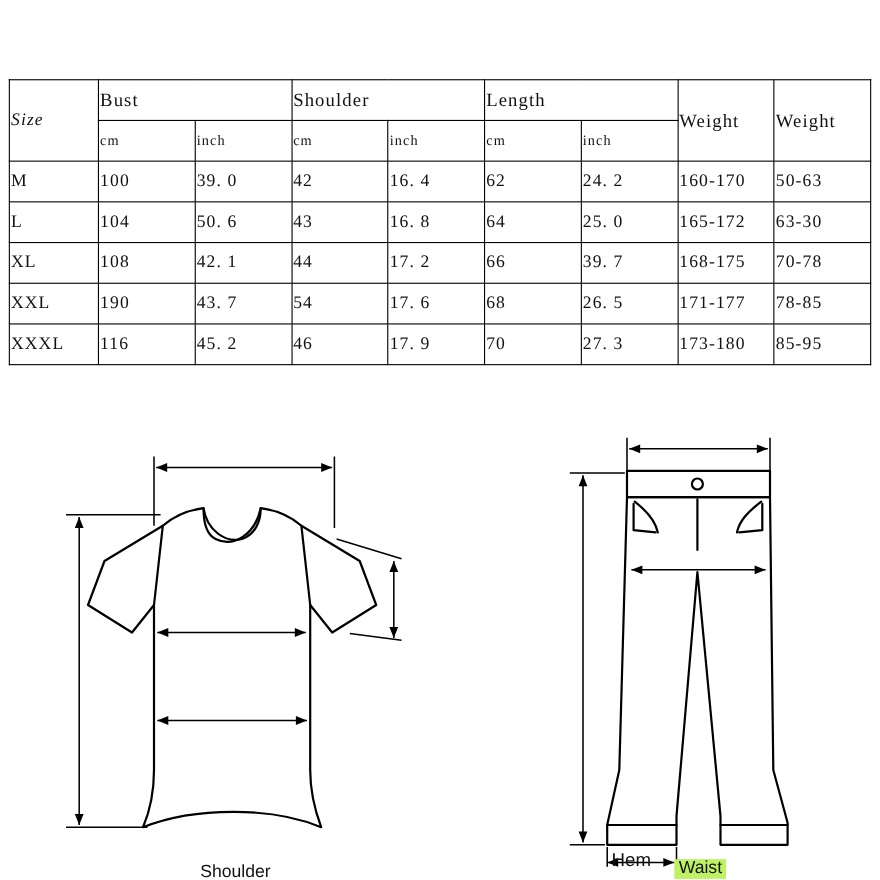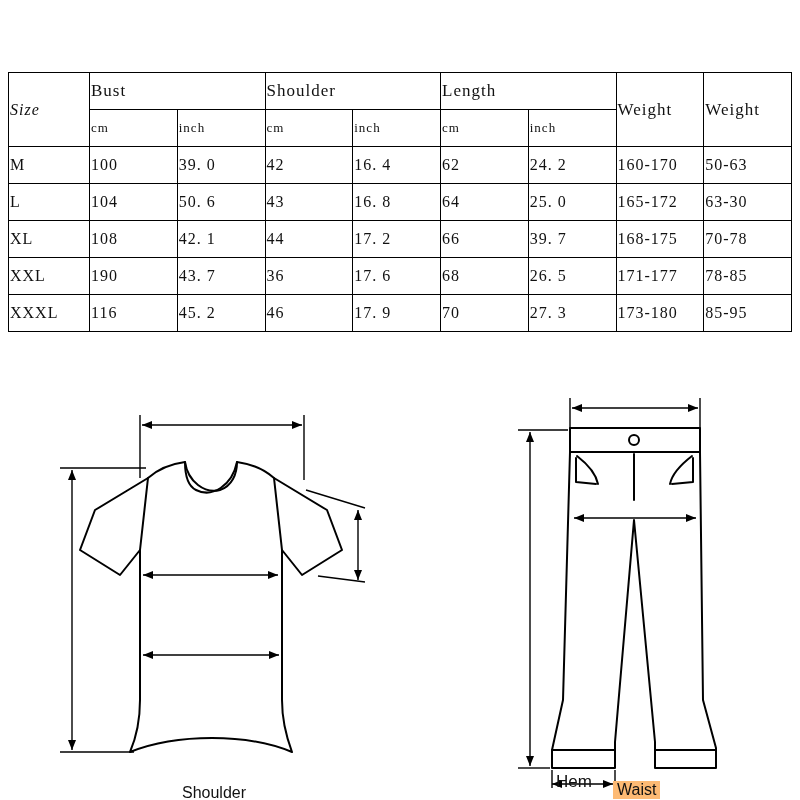--- a/index.html
+++ b/index.html
@@ -136,21 +136,21 @@
         <td>66</td>
         <td>39. 7</td>
         <td>168-175</td>
         <td>70-78</td>
       </tr>
 
       <tr class="data-row">
         <td>XXL</td>
         <td>190</td>
         <td>43. 7</td>
-        <td>36</td>
+        <td>54</td>
         <td>17. 6</td>
         <td>68</td>
         <td>26. 5</td>
         <td>171-177</td>
         <td>78-85</td>
       </tr>
 
       <tr class="data-row">
         <td>XXXL</td>
         <td>116</td>
@@ -281,18 +281,18 @@
       <polygon points="130,396 126,386 134,386" fill="#000000" stroke="none"></polygon>
 
       <line x1="152" y1="414" x2="213" y2="414"></line>
       <polygon points="152,414 162,410 162,418" fill="#000000" stroke="none"></polygon>
       <polygon points="213,414 203,410 203,418" fill="#000000" stroke="none"></polygon>
       <line x1="152" y1="400" x2="152" y2="418"></line>
       <line x1="215" y1="400" x2="215" y2="418"></line>
     </g>
   </svg>
 
-  <div class="diagram-label" style="left:613px; top:411px; background:#fdba74; padding:0 4px;">Waist</div>
+  <div class="diagram-label" style="left:613px; top:411px; background:#bef264; padding:0 4px;">Waist</div>
 
   <div class="diagram-label" style="left:961px; top:775px;"></div>
 </div>
 
 <div class="diagram-label" style="position: absolute; left: 961px; top: 772px; font-size: 17px; transform: translate(-405px, 0px);">Hem</div>
 
 </body></html>

